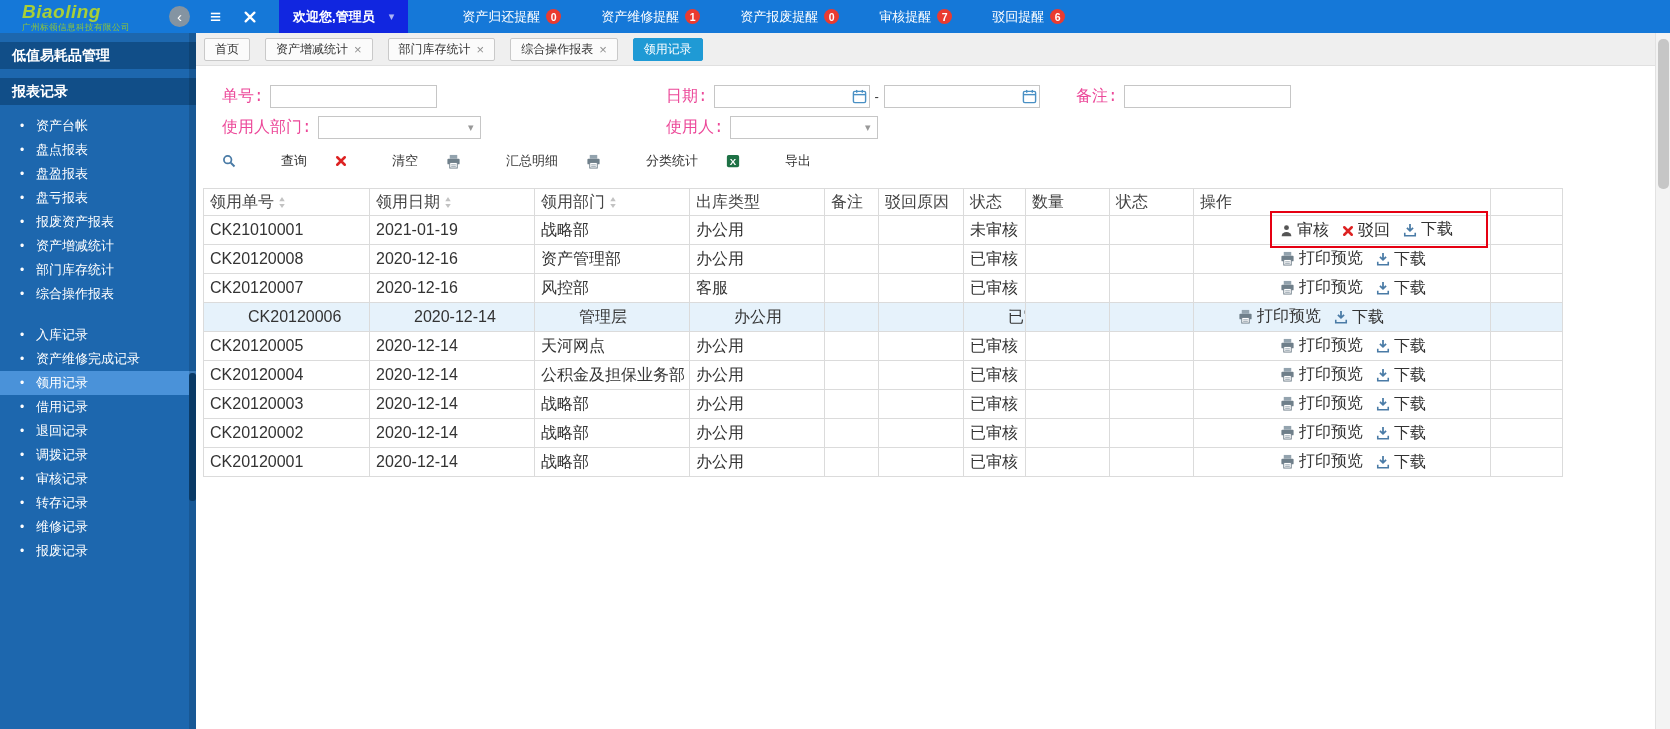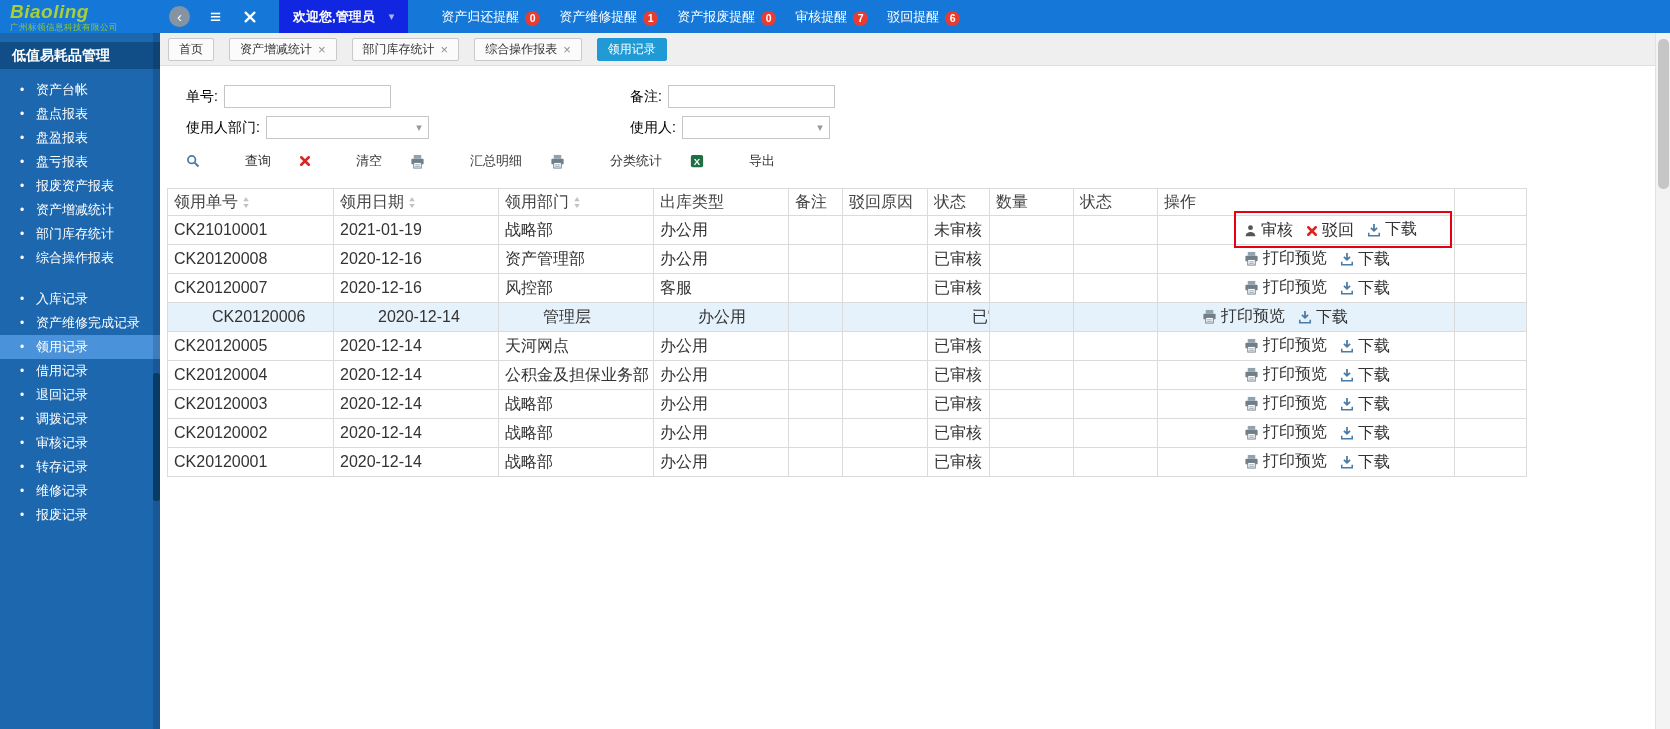--- a/index.html
+++ b/index.html
@@ -1,40 +1,40 @@
 <!DOCTYPE html>
 <html><head>
 <meta charset="utf-8">
 <style>
   * { margin:0; padding:0; box-sizing:border-box; }
   html,body { width:1670px; height:729px; overflow:hidden; background:#fff;
               font-family:"Liberation Sans","DejaVu Sans",sans-serif; }
 
   
   .topbar { height:33px; background:#1578d8; display:flex; align-items:center; position:relative; z-index:10; }
-  .logo { width:165px; padding-left:10px; line-height:1; }
+  .logo { width:165px; padding-left:22px; line-height:1; }
   .logo-title { font-size:19px; font-weight:bold; font-style:italic; color:#a8cf38; letter-spacing:.5px; }
   .logo-sub { font-size:8.5px; color:#8fc636; margin-top:2px; letter-spacing:.5px; }
   .back-circle { width:21px; height:21px; border-radius:50%; background:#8494a2; color:#fff;
                  display:flex; align-items:center; justify-content:center; font-size:15px; margin-left:4px; cursor:pointer; }
   .hamburger { color:#fff; font-size:19px; margin-left:20px; cursor:pointer; }
   .close-x { margin-left:22px; cursor:pointer; display:flex; }
   .welcome { height:33px; margin-left:22px; background:#1126e0; color:#fff; font-size:13px; font-weight:bold;
              display:flex; align-items:center; padding:0 14px; cursor:pointer; }
   .welcome .caret { margin-left:14px; color:rgba(255,255,255,.65); font-weight:normal; font-size:11px; }
   .topmenu { display:flex; align-items:center; margin-left:14px; }
-  .tm-item { display:flex; align-items:flex-end; color:#fff; font-size:13px; margin-left:19px; cursor:pointer; }
+  .tm-item { display:flex; align-items:center; color:#fff; font-size:13px; margin-left:40px; cursor:pointer; }
   .badge { margin-left:6px; min-width:15px; height:15px; border-radius:8px; background:#ea3b30; color:#fff;
            font-size:10.5px; font-weight:bold; display:flex; align-items:center; justify-content:center; padding:0 4px; }
 
   
   .page { display:flex; height:696px; }
 
   
-  .sidebar { width:160px; flex-shrink:0; background:#1d67ae; position:relative; color:#fff; }
+  .sidebar { width:196px; flex-shrink:0; background:#1d67ae; position:relative; color:#fff; }
   .sidebar-nav { padding-top:9px; }
   .side-title { background:#114e88; height:27px; line-height:27px; font-size:14px; font-weight:bold;
                 padding-left:12px; margin-bottom:9px; }
   .side-items { margin-bottom:17px; }
   .side-item { height:24px; line-height:24px; font-size:13px; padding-left:36px; position:relative; cursor:pointer; }
   .side-item::before { content:"•"; position:absolute; left:20px; font-size:12px; }
   .side-item.selected { background:#4a92d9; }
   .side-scroll { position:absolute; right:0; top:0; bottom:0; width:7px; background:rgba(0,0,0,.14); }
   .side-thumb { position:absolute; right:0; top:340px; width:7px; height:128px; background:#0a3a66; border-radius:3px; }
 
@@ -47,21 +47,21 @@
   .tab.active { background:#1f9ad5; border-color:#1f9ad5; color:#fff; }
   .tab-close { margin-left:6px; color:#909090; font-size:13px; }
 
   .content { flex:1; padding-top:18px; position:relative; }
 
   
   .filters { margin-left:26px; }
   .f-row { display:flex; align-items:center; height:25px; margin-bottom:6px; }
   .f-group1 { width:444px; display:flex; align-items:center; }
   .f-group2 { width:410px; display:flex; align-items:center; }
-  .f-label { font-size:14px; color:#000000; margin-right:6px; white-space:nowrap; }
+  .f-label { font-size:16px; color:#ec4899; margin-right:6px; white-space:nowrap;font-family:Liberation Mono, monospace; }
   .f-input { height:23px; border:1px solid #c6c6c6; font-size:13px; padding:0 5px; color:#333; }
   .w167 { width:167px; } .w156 { width:156px; } .w163 { width:163px; } .w148 { width:148px; }
   .date-wrap { position:relative; display:inline-flex; }
   .date-wrap .f-input { padding-right:22px; }
   .cal-icon { position:absolute; right:3px; top:4px; cursor:pointer; display:flex; }
   .date-sep { margin:0 5px; color:#333; font-size:13px; }
   .select { height:23px; border:1px solid #c6c6c6; background:#fff; position:relative; cursor:pointer; display:inline-block; }
   .sel-caret { position:absolute; right:6px; top:4px; color:#999; font-size:11px; }
 
   
@@ -130,20 +130,21 @@
         <span class="badge">6</span>
       </div>
     </div>
 </div>
 
 <div class="page">
 
   <div class="sidebar">
     <div class="sidebar-nav">
         <div class="side-title">低值易耗品管理</div>
+        <div class="side-title">报表记录</div>
         <div class="side-items">
           <div class="side-item">资产台帐</div>
           <div class="side-item">盘点报表</div>
           <div class="side-item">盘盈报表</div>
           <div class="side-item">盘亏报表</div>
           <div class="side-item">报废资产报表</div>
           <div class="side-item">资产增减统计</div>
           <div class="side-item">部门库存统计</div>
           <div class="side-item">综合操作报表</div>
         </div>
@@ -188,20 +189,46 @@
       </div>
 
     <div class="content">
 
       <div class="filters">
         <div class="f-row">
           <div class="f-group1">
             <span class="f-label">单号:</span>
             <input class="f-input w167" value="" style="">
           </div>
+          <span class="f-group2">
+            <span class="f-label">日期:</span>
+            <span class="date-wrap">
+              <input class="f-input w156" value="" style="">
+              <span class="cal-icon">
+                  <svg width="15" height="15" viewBox="0 0 16 16">
+                    <rect x="1.5" y="2.5" width="13" height="12" rx="1.5" fill="#ffffff" stroke="#4a90c4" stroke-width="1.5"></rect>
+                    <line x1="1.5" y1="6" x2="14.5" y2="6" stroke="#4a90c4" stroke-width="1.5"></line>
+                    <line x1="5" y1="1" x2="5" y2="4" stroke="#4a90c4" stroke-width="1.5"></line>
+                    <line x1="11" y1="1" x2="11" y2="4" stroke="#4a90c4" stroke-width="1.5"></line>
+                  </svg>
+                </span>
+            </span>
+            <span class="date-sep">-</span>
+            <span class="date-wrap">
+              <input class="f-input w156" value="" style="">
+              <span class="cal-icon">
+                  <svg width="15" height="15" viewBox="0 0 16 16">
+                    <rect x="1.5" y="2.5" width="13" height="12" rx="1.5" fill="#ffffff" stroke="#4a90c4" stroke-width="1.5"></rect>
+                    <line x1="1.5" y1="6" x2="14.5" y2="6" stroke="#4a90c4" stroke-width="1.5"></line>
+                    <line x1="5" y1="1" x2="5" y2="4" stroke="#4a90c4" stroke-width="1.5"></line>
+                    <line x1="11" y1="1" x2="11" y2="4" stroke="#4a90c4" stroke-width="1.5"></line>
+                  </svg>
+                </span>
+            </span>
+          </span>
           <span class="f-label">备注:</span>
           <input class="f-input w167" value="" style="">
         </div>
         <div class="f-row">
           <div class="f-group1">
             <span class="f-label">使用人部门:</span>
             <span class="select w163">
               <span class="sel-caret">▾</span>
             </span>
           </div>

